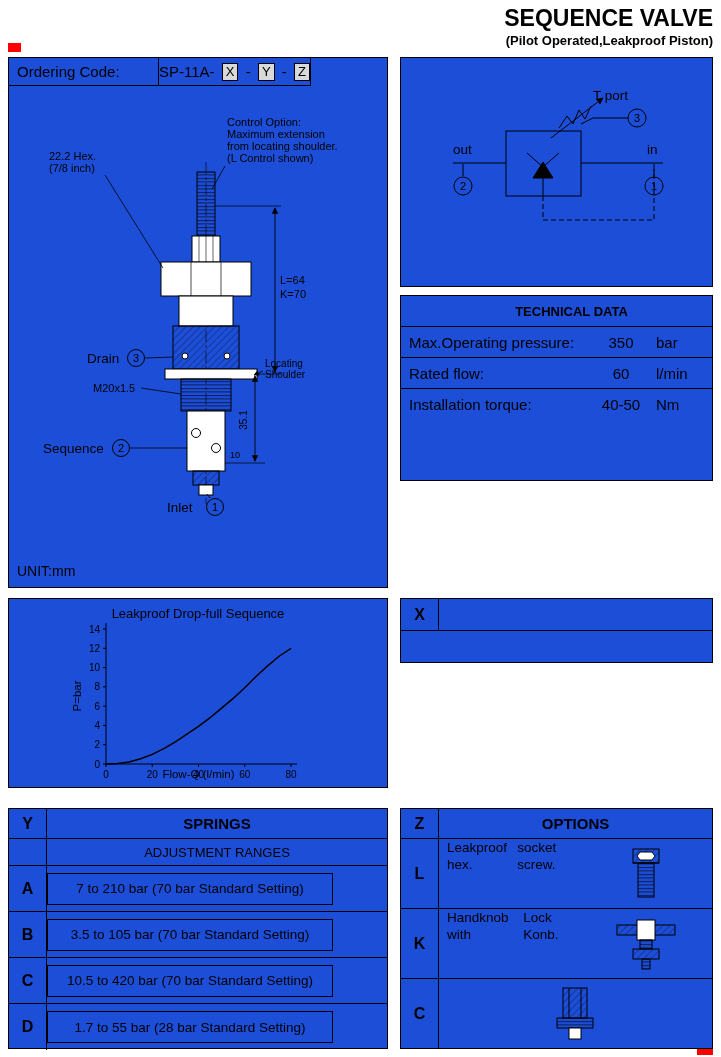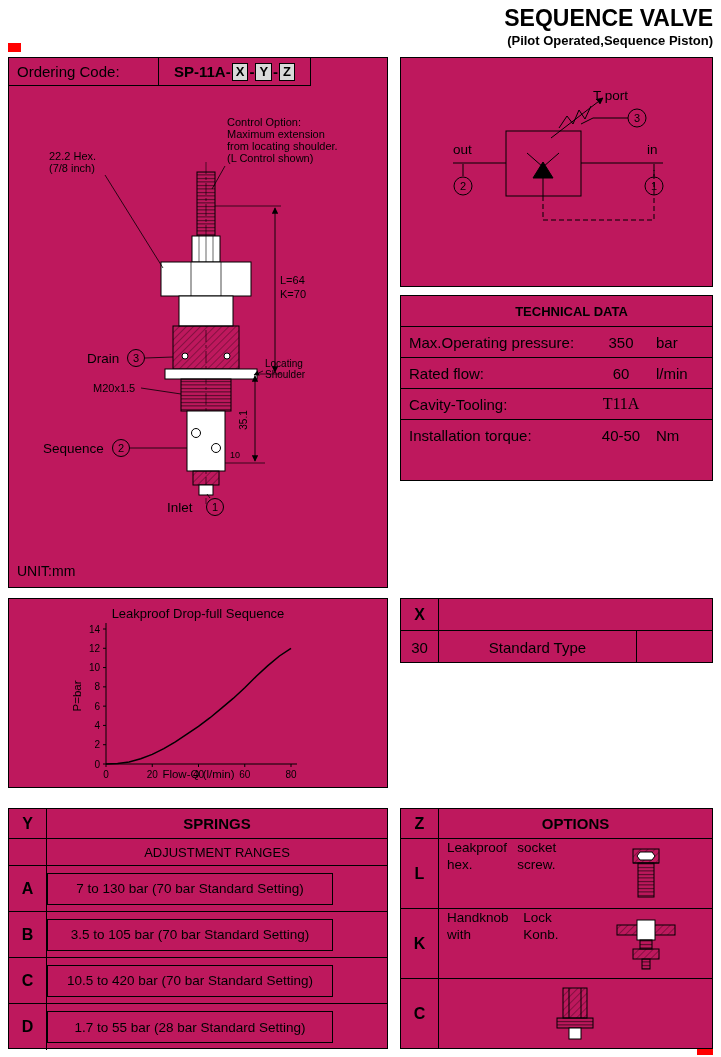--- a/index.html
+++ b/index.html
@@ -1,28 +1,28 @@
 <!DOCTYPE html>
 <html><head>
 <meta charset="utf-8">
 <style>
   *{margin:0;padding:0;box-sizing:border-box}
   html,body{background:#9a9a9a}
   .page{position:relative;width:721px;height:1057px;background:#fff;color:#000;
         font-family:"Liberation Sans",sans-serif;overflow:hidden;margin:0 auto}
-  .box{position:absolute;border:1px solid #000;background:#be185d}
+  .box{position:absolute;border:1px solid #000;background:#1d4ed8}
   svg{font-family:"Liberation Sans",sans-serif}
   .doc-title{position:absolute;top:5px;right:8px;font-size:23px;font-weight:bold;text-align:right}
   .doc-subtitle{position:absolute;top:33px;right:8px;font-size:13px;font-weight:bold;text-align:right}
   .red-mark{position:absolute;background:#f00}
   
   .oc-header{position:absolute;left:0;top:0;width:302px;height:28px;display:flex;
              border-right:1px solid #000;border-bottom:1px solid #000;font-size:15px}
   .oc-label{width:150px;display:flex;align-items:center;padding-left:8px;border-right:1px solid #000}
-  .oc-code{flex:1;display:flex;align-items:center;justify-content:center;font-weight:bold;gap:1px}
+  .oc-code{flex:1;display:flex;align-items:center;justify-content:space-between;font-weight:normal;gap:1px}
   .code-box{display:inline-block;border:1.5px solid #000;background:#d9d9d9;padding:0 3px;
             font-size:13px;line-height:16px}
   .unit-note{position:absolute;left:8px;bottom:8px;font-size:14px}
   
   .td-head{height:30px;display:flex;align-items:center;font-weight:bold;font-size:13px}
   .td-head .spacer{width:30px;border-right:1px solid #000}
   .td-head .ttl{flex:1;display:flex;align-items:center;justify-content:center}
   .td-row{display:flex;align-items:center;height:31px;border-top:1px solid #000;font-size:15px;padding:0 8px}
   .td-label{flex:1}
   .td-value{width:70px;text-align:center}
@@ -58,21 +58,21 @@
   .chart-title{position:absolute;left:40px;right:40px;top:7px;text-align:center;font-size:13px}
   .chart-xlabel{position:absolute;left:97px;width:185px;top:169px;text-align:center;font-size:11.5px}
   .chart-ylabel{position:absolute;left:68px;top:97px;transform:translate(-50%,-50%) rotate(-90deg);font-size:11.5px}
 </style>
 </head>
 <body>
 
 <div class="page">
 
   <div class="doc-title">SEQUENCE VALVE</div>
-  <div class="doc-subtitle">(Pilot Operated,Sequence Piston)</div>
+  <div class="doc-subtitle">(Pilot Operated,Leakproof Piston)</div>
 
   <div class="red-mark" style="left:8px;top:43px;width:13px;height:9px"></div>
   <div class="red-mark" style="left:697px;top:1045px;width:16px;height:10px"></div>
 
   <div class="box" style="left:8px;top:57px;width:380px;height:531px">
     <div class="oc-header">
       <div class="oc-label">Ordering Code:</div>
       <div class="oc-code">
         <span>SP-11A-</span>
         <span class="code-box">X</span>
@@ -219,25 +219,20 @@
     </div>
     <div class="td-row">
       <div class="td-label">Max.Operating pressure:</div>
       <div class="td-value">350</div>
       <div class="td-unit">bar</div>
     </div>
     <div class="td-row">
       <div class="td-label">Rated flow:</div>
       <div class="td-value">60</div>
       <div class="td-unit">l/min</div>
-    </div>
-    <div class="td-row">
-      <div class="td-label">Cavity-Tooling:</div>
-      <div class="td-value serif">T11A</div>
-      <div class="td-unit"></div>
     </div>
     <div class="td-row">
       <div class="td-label">Installation torque:</div>
       <div class="td-value">40-50</div>
       <div class="td-unit">Nm</div>
     </div>
   </div>
 
   <div class="box" style="left:8px;top:598px;width:380px;height:190px">
     <div class="chart-title">Leakproof Drop-full Sequence</div>
@@ -273,39 +268,35 @@
         <line x1="282" y1="165" x2="282" y2="168" stroke="#000" stroke-width="1"></line>
         <text x="282" y="179" text-anchor="middle" font-size="10">80</text>
         <polyline points="97,165 108.5625,164.51785714285714 120.125,163.07142857142858 131.6875,159.69642857142858 143.25,155.35714285714286 154.8125,149.57142857142856 166.375,142.82142857142858 177.9375,135.10714285714286 189.5,127.39285714285714 201.0625,118.71428571428572 212.625,109.07142857142858 224.1875,99.42857142857143 235.75,88.82142857142857 247.3125,77.25 258.875,66.64285714285715 270.4375,57.000000000000014 282,49.28571428571429" fill="none" stroke="#000" stroke-width="1.5"></polyline>
       </svg>
   </div>
 
   <div class="box" style="left:400px;top:598px;width:313px;height:65px">
     <div class="op-head">
       <div class="op-code">X</div>
     </div>
-    <div class="op-row">
-      <div class="op-code" style="font-weight:normal;font-size:15px">30</div>
-      <div class="op-val">Standard Type</div>
-    </div>
   </div>
 
   <div class="box" style="left:8px;top:808px;width:380px;height:241px">
     <div class="thead">
       <div class="cell-code">Y</div>
       <div class="ttl">SPRINGS</div>
     </div>
     <div class="sp-sub">
       <div class="cell-code"></div>
       <div class="sub">ADJUSTMENT RANGES</div>
     </div>
     <div class="sp-row">
       <div class="cell-code">A</div>
       <div class="sp-content">
-          <div class="sp-pill">7 to 130 bar (70 bar Standard Setting)</div>
+          <div class="sp-pill">7 to 210 bar (70 bar Standard Setting)</div>
         </div>
     </div>
     <div class="sp-row">
       <div class="cell-code">B</div>
       <div class="sp-content">
           <div class="sp-pill">3.5 to 105 bar (70 bar Standard Setting)</div>
         </div>
     </div>
     <div class="sp-row">
       <div class="cell-code">C</div>

